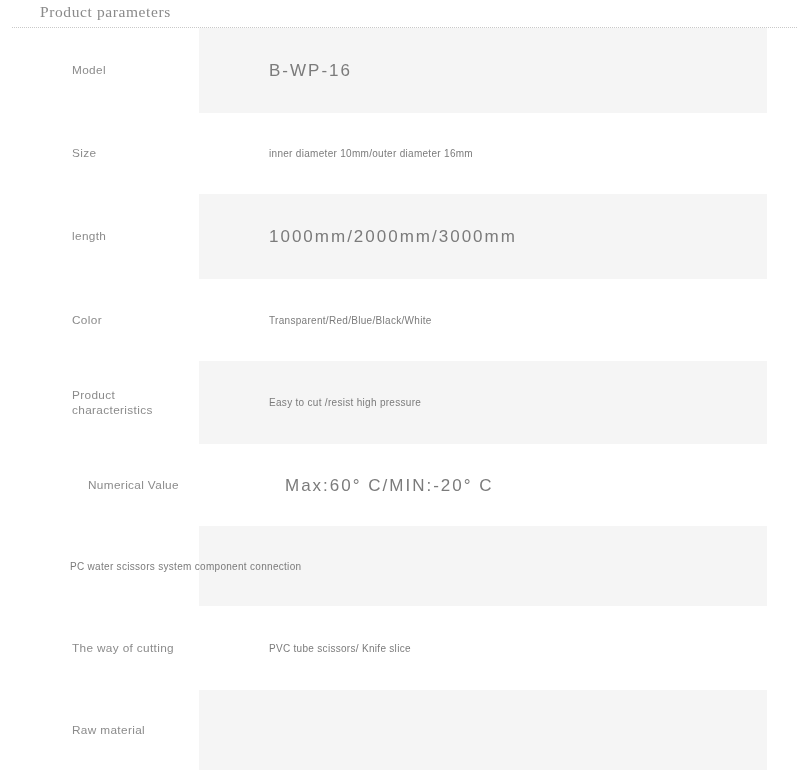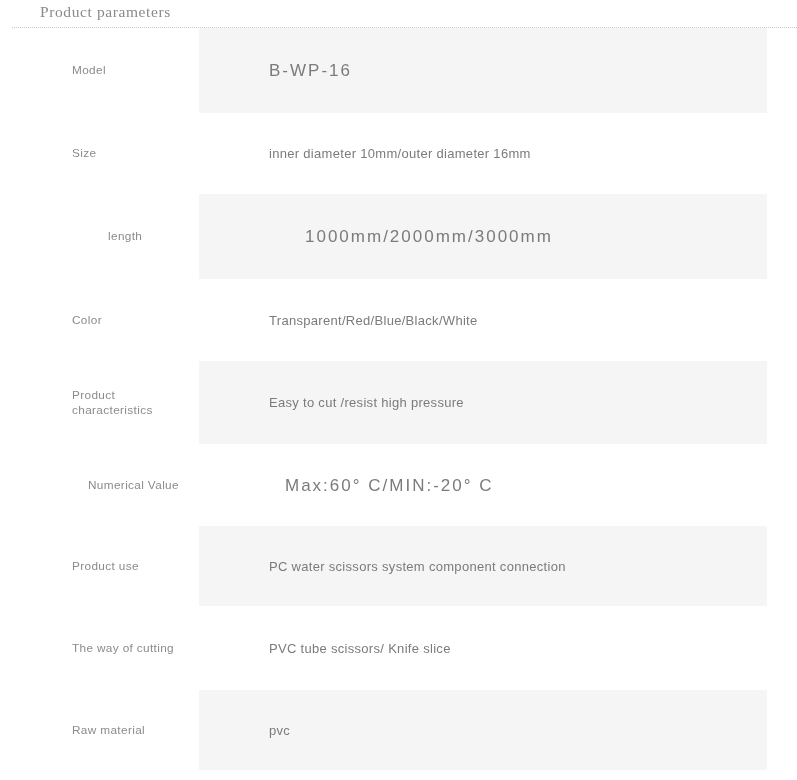--- a/index.html
+++ b/index.html
@@ -95,40 +95,40 @@
     letter-spacing: 0.35px;
   }
 
   .cell-value {
     position: relative;
     z-index: 1;
     box-sizing: border-box;
     flex: 1;
     padding-left: 70px;
     padding-right: 16px;
-    font-size: 13px;
+    font-size: 10px;
     line-height: 17px;
     color: #7b7b7b;
     letter-spacing: 0.3px;
   }
 
   
   .cell-value.wide {
     font-size: 17px;
     letter-spacing: 2.0px;
   }
 
   .cell-value .vline {
     display: block;
   }
 
   
   .r-model   { height: 85px; align-items: center; }
   .r-size    { height: 81px; }
-  .r-length  { height: 85px; padding-left: 36px; }
+  .r-length  { height: 85px; }
   .r-color   { height: 82px; }
   .r-charac  { height: 83px; }
   .r-numval  { height: 82px; margin-left: 16px; }
   .r-use     { height: 80px; }
   .r-cut     { height: 84px; }
   .r-raw     { height: 80px; }
 </style>
 </head>
 <body>
 
@@ -177,30 +177,28 @@
     </div>
 
     <div class="param-row r-numval plain">
       <div class="band"></div>
       <div class="cell-label">Numerical Value</div>
       <div class="cell-value wide">Max:60° C/MIN:-20° C</div>
     </div>
 
     <div class="param-row r-use">
       <div class="band"></div>
-      <div class="cell-label">Product use</div>
       <div class="cell-value">PC water scissors system component connection</div>
     </div>
 
     <div class="param-row r-cut plain">
       <div class="band"></div>
       <div class="cell-label">The way of cutting</div>
       <div class="cell-value">PVC tube scissors/ Knife slice</div>
     </div>
 
     <div class="param-row r-raw">
       <div class="band"></div>
       <div class="cell-label">Raw material</div>
-      <div class="cell-value">pvc</div>
     </div>
 
   </div>
 </div>
 
 </body></html>

